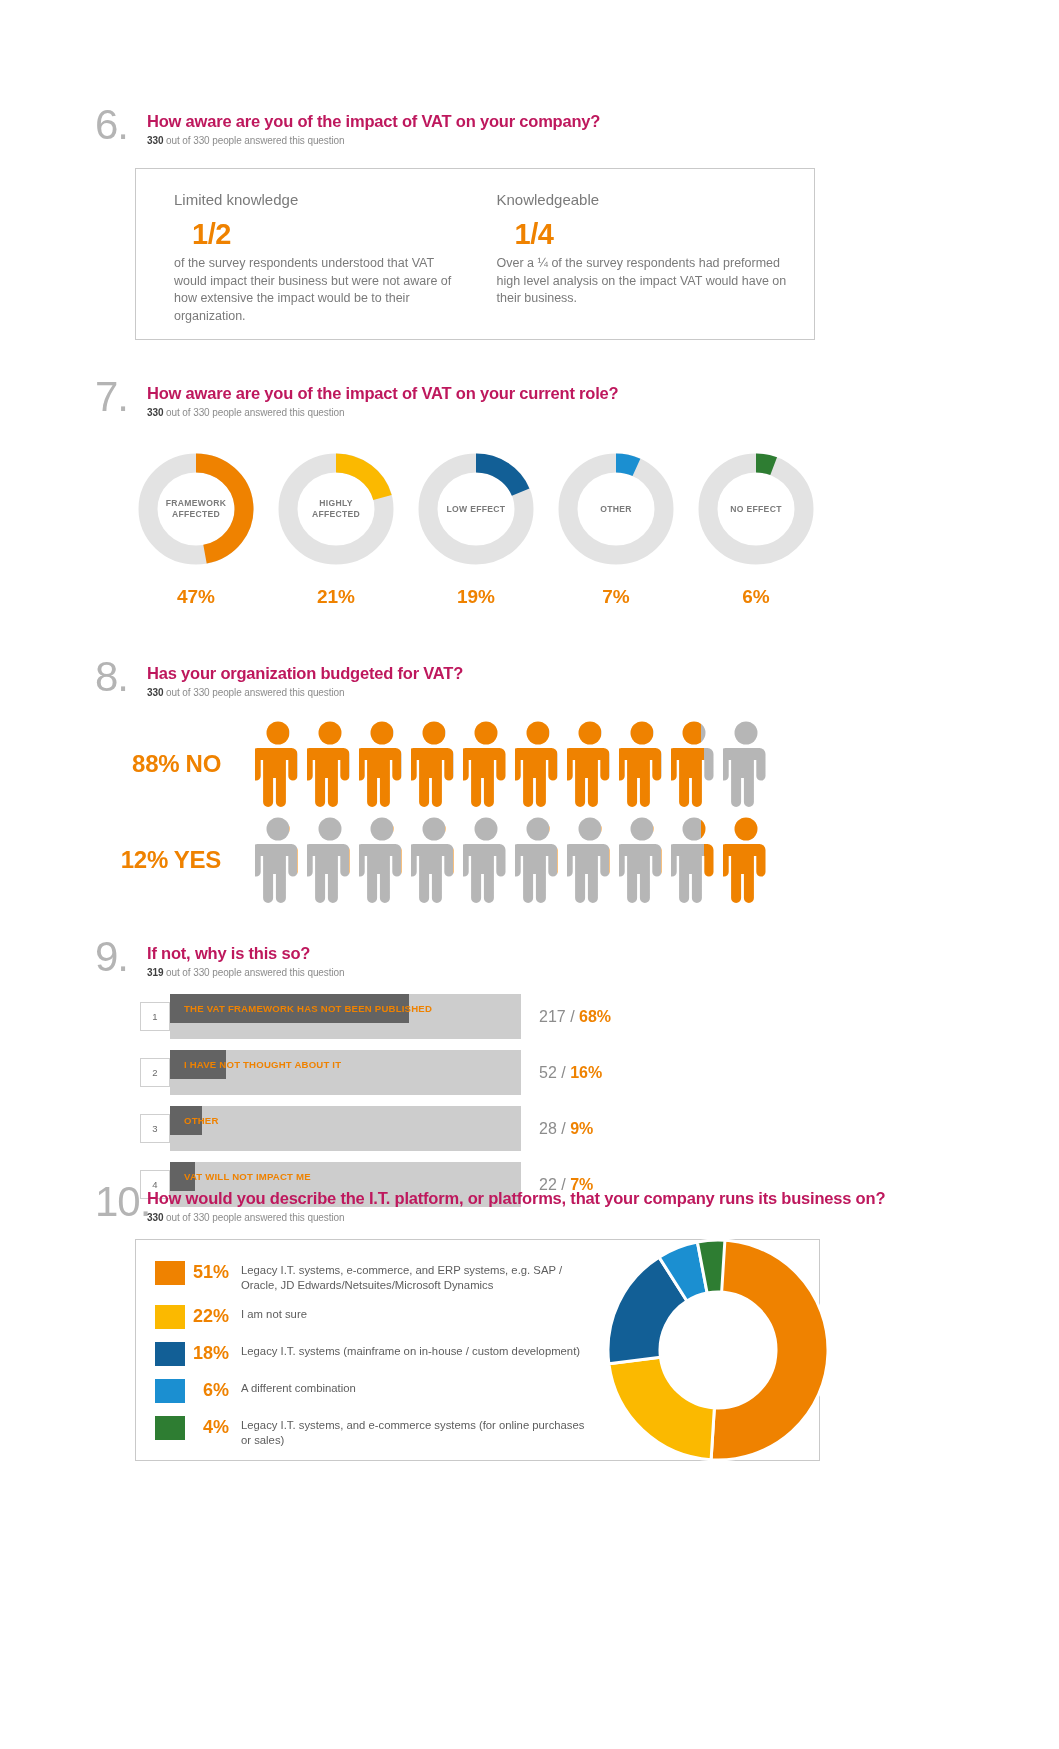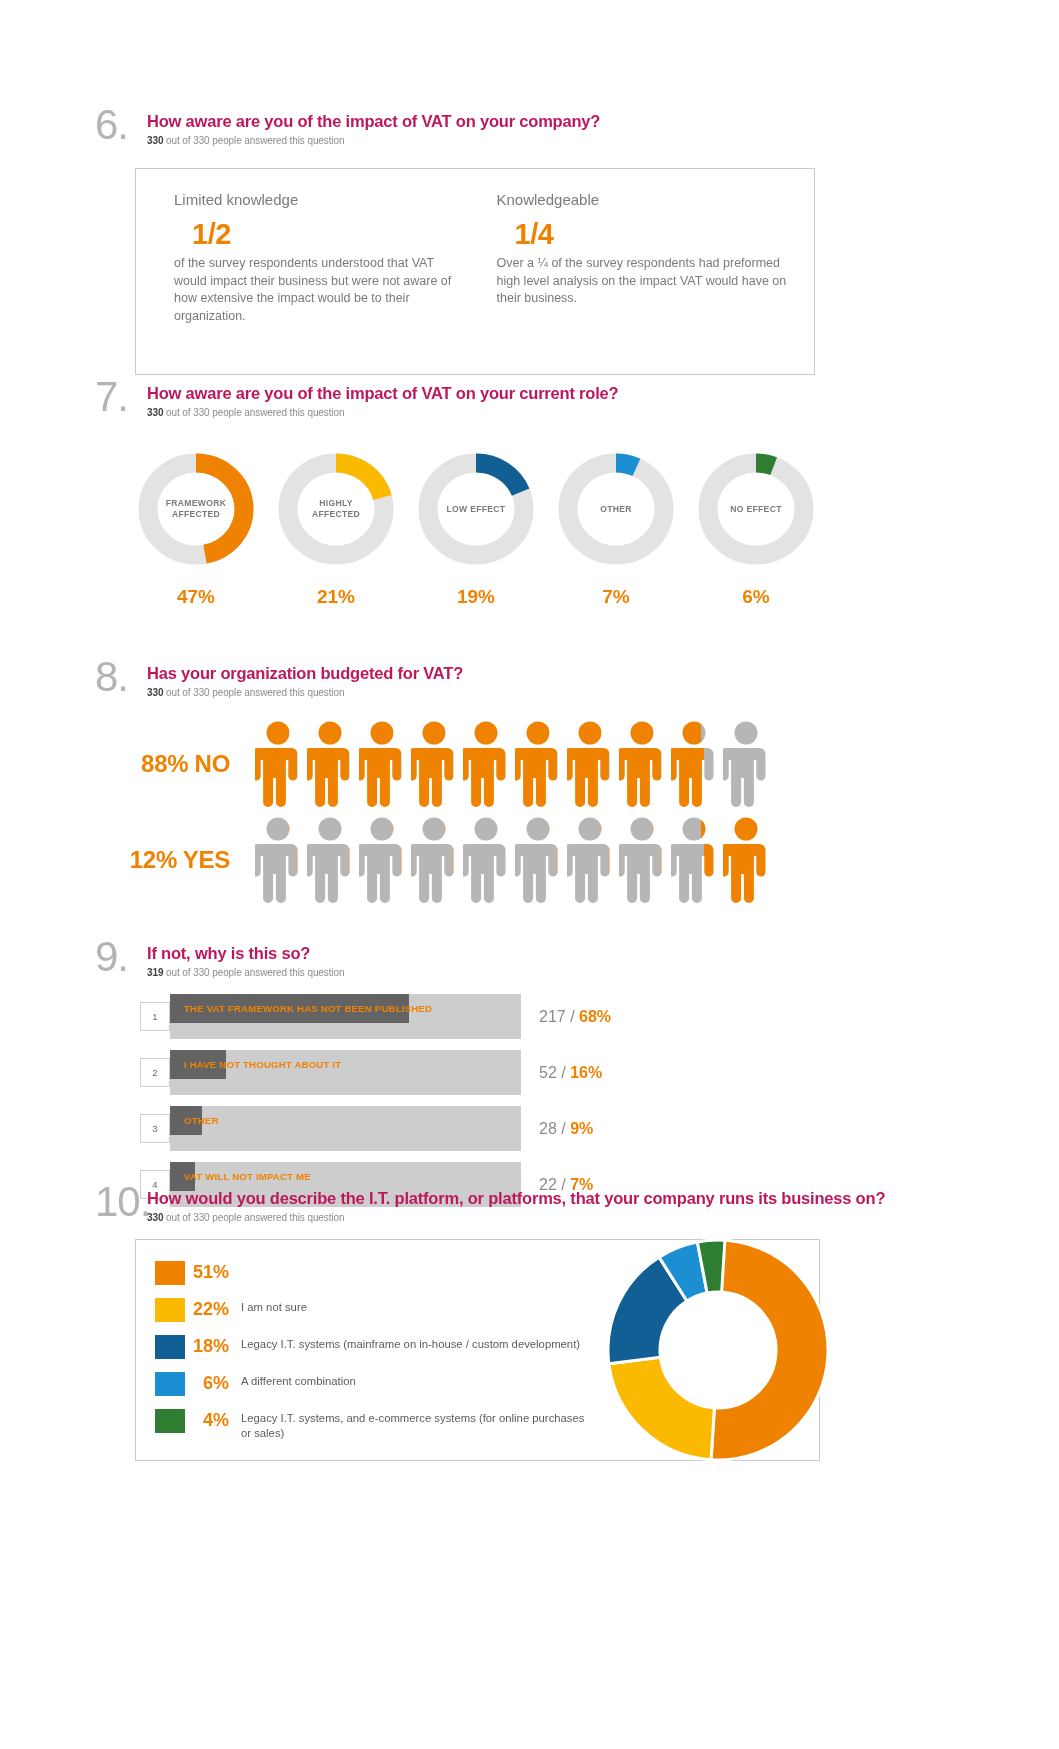--- a/index.html
+++ b/index.html
@@ -39,21 +39,21 @@
     letter-spacing: -0.1px;
   }
   .q-sub b { color: #3f3f3f; font-weight: 700; }
 
   
   #q6 { position: absolute; left: 95px; top: 108px; width: 760px; }
   .panel6 {
     margin-left: 40px;
     margin-top: 22px;
     width: 680px;
-    height: 207px;
+    height: 172px;
     border: 1px solid #c9c9c9;
     display: flex;
     padding: 22px 0 0 38px;
   }
   .panel6 .col { width: 325px; }
   .panel6 .col.right { margin-left: 5px; }
   .p6-label { font-size: 15px; color: #7a7a7a; font-weight: 400; }
   .p6-frac {
     font-size: 29px;
     color: #ef8200;
@@ -100,21 +100,21 @@
     color: #ef8200;
   }
 
   
   #q8 { position: absolute; left: 95px; top: 660px; width: 760px; }
   .picto-block { margin-top: 18px; }
   .picto-row { display: flex; align-items: center; height: 96px; }
   .picto-tag {
     width: 160px;
     text-align: right;
-    padding-right: 25px;
+    padding-right: 34px;
     font-size: 24px;
     font-weight: 700;
     color: #ef8200;
     letter-spacing: -0.3px;
   }
   .picto-figs { display: flex; gap: 6px; }
 
   
   #q9 { position: absolute; left: 95px; top: 940px; width: 760px; }
   .bars { margin-top: 16px; margin-left: 45px; }
@@ -597,20 +597,21 @@
         <div class="q-title">How would you describe the I.T. platform, or platforms, that your company runs its business on?</div>
         <div class="q-sub"><b>330</b><span> out of 330 people answered this question</span></div>
       </div>
     </div>
     <div class="q10-area">
       <div class="q10-box"></div>
       <div class="legend" id="q10-legend">
           <div class="legend-row">
             <div class="legend-sw" style="background: rgb(239, 130, 0);"></div>
             <div class="legend-pct">51%</div>
+            <div class="legend-txt">Legacy I.T. systems, e-commerce, and ERP systems, e.g. SAP / Oracle, JD Edwards/Netsuites/Microsoft Dynamics</div>
           </div>
           <div class="legend-row">
             <div class="legend-sw" style="background: rgb(251, 185, 0);"></div>
             <div class="legend-pct">22%</div>
             <div class="legend-txt">I am not sure</div>
           </div>
           <div class="legend-row">
             <div class="legend-sw" style="background: rgb(18, 95, 150);"></div>
             <div class="legend-pct">18%</div>
             <div class="legend-txt">Legacy I.T. systems (mainframe on in-house / custom development)</div>

